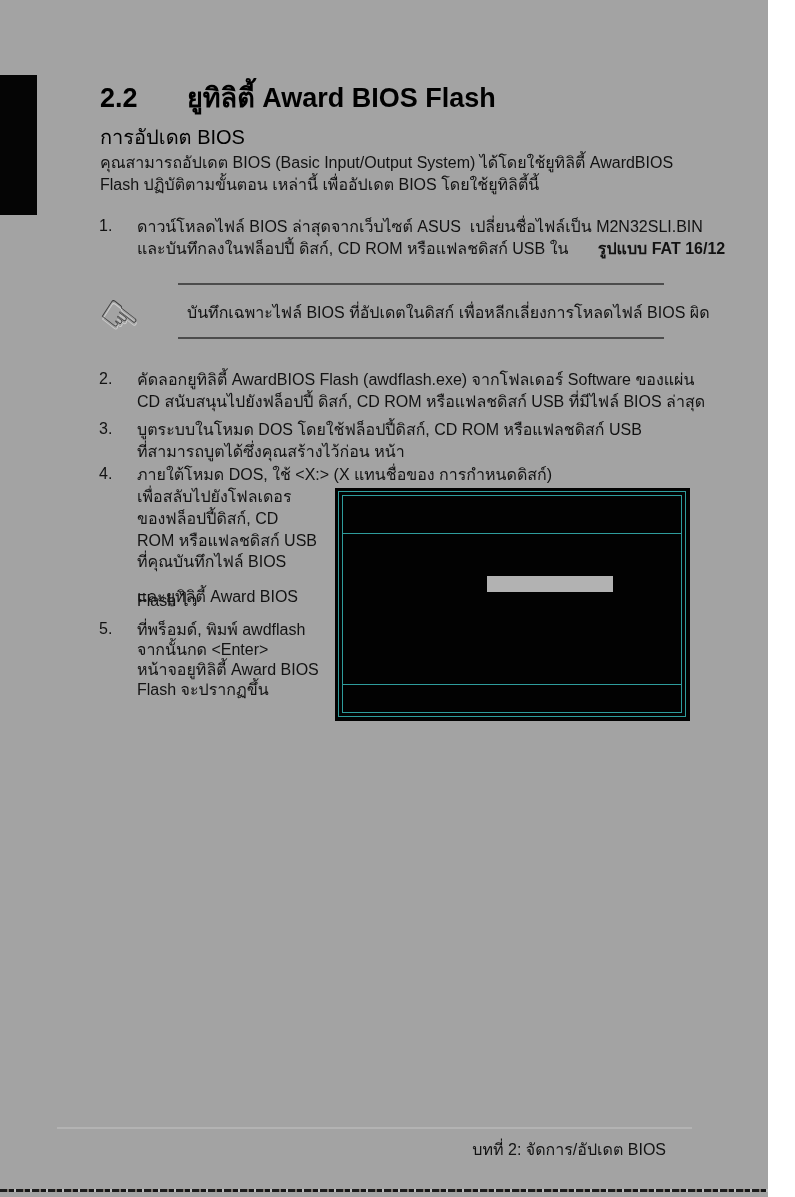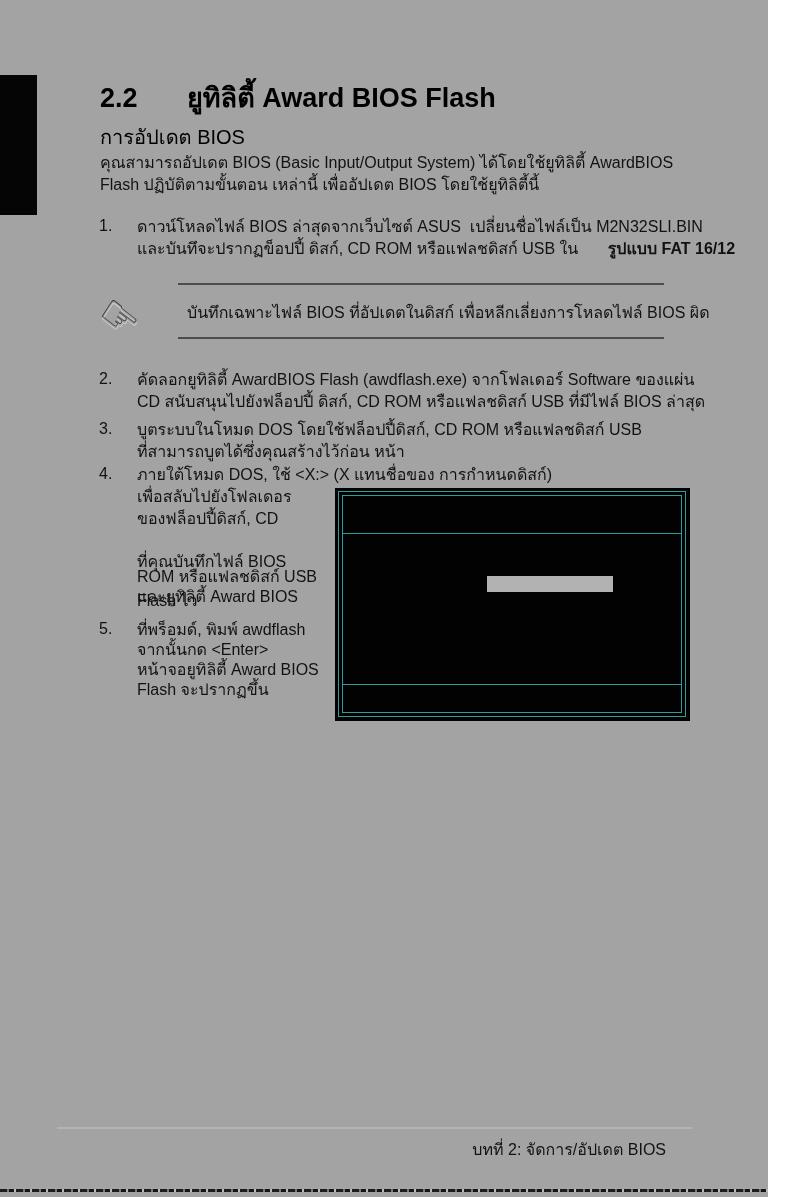--- a/index.html
+++ b/index.html
@@ -55,40 +55,40 @@
 
   <div class="title"><span class="title-num">2.2</span><span>ยูทิลิตี้ Award BIOS Flash</span></div>
 
   <div class="heading">การอัปเดต BIOS</div>
 
   <div class="line" style="left:100px;top:153px;">คุณสามารถอัปเดต BIOS (Basic Input/Output System) ได้โดยใช้ยูทิลิตี้ AwardBIOS</div>
   <div class="line" style="left:100px;top:175px;">Flash ปฏิบัติตามขั้นตอน เหล่านี้ เพื่ออัปเดต BIOS โดยใช้ยูทิลิตี้นี้</div>
 
   <div class="stepnum" style="top:217px;">1.</div>
   <div class="line" style="left:137px;top:217px;">ดาวน์โหลดไฟล์ BIOS ล่าสุดจากเว็บไซต์ ASUS  เปลี่ยนชื่อไฟล์เป็น M2N32SLI.BIN</div>
-  <div class="line" style="left:137px;top:239px;"><span>และบันทึจะปรากฏข็อปปี้ ดิสก์, CD ROM หรือแฟลชดิสก์ USB ใน </span><span class="bold">รูปแบบ FAT 16/12</span></div>
+  <div class="line" style="left:137px;top:239px;"><span>และบันทึกลงในฟล็อปปี้ ดิสก์, CD ROM หรือแฟลชดิสก์ USB ใน </span><span class="bold">รูปแบบ FAT 16/12</span></div>
 
   <div class="note-rule" style="top:283px;"></div>
   <div class="hand-icon">☞</div>
   <div class="line" style="left:187px;top:303px;">บันทึกเฉพาะไฟล์ BIOS ที่อัปเดตในดิสก์ เพื่อหลีกเลี่ยงการโหลดไฟล์ BIOS ผิด</div>
   <div class="note-rule" style="top:337px;"></div>
 
   <div class="stepnum" style="top:370px;">2.</div>
   <div class="line" style="left:137px;top:370px;">คัดลอกยูทิลิตี้ AwardBIOS Flash (awdflash.exe) จากโฟลเดอร์ Software ของแผ่น</div>
   <div class="line" style="left:137px;top:392px;">CD สนับสนุนไปยังฟล็อปปี้ ดิสก์, CD ROM หรือแฟลชดิสก์ USB ที่มีไฟล์ BIOS ล่าสุด</div>
 
   <div class="stepnum" style="top:420px;">3.</div>
   <div class="line" style="left:137px;top:420px;">บูตระบบในโหมด DOS โดยใช้ฟล็อปปี้ดิสก์, CD ROM หรือแฟลชดิสก์ USB</div>
   <div class="line" style="left:137px;top:442px;">ที่สามารถบูตได้ซึ่งคุณสร้างไว้ก่อน หน้า</div>
 
   <div class="stepnum" style="top:465px;">4.</div>
   <div class="line" style="left:137px;top:465px;">ภายใต้โหมด DOS, ใช้ &lt;X:&gt; (X แทนชื่อของ การกำหนดดิสก์)</div>
   <div class="line" style="left:137px;top:487px;">เพื่อสลับไปยังโฟลเดอร</div>
   <div class="line" style="left:137px;top:509px;">ของฟล็อปปี้ดิสก์, CD</div>
-  <div class="line" style="left:137px;top:531px;margin-top:36px;">ROM หรือแฟลชดิสก์ USB</div>
+  <div class="line" style="left:137px;top:531px;">ROM หรือแฟลชดิสก์ USB</div>
   <div class="line" style="left:137px;top:552px;">ที่คุณบันทึกไฟล์ BIOS</div>
   <div class="line" style="left:137px;top:571px;margin-top:16px;">และยูทิลิตี้ Award BIOS</div>
   <div class="line" style="left:137px;top:591px;">Flash ไว</div>
 
   <div class="stepnum" style="top:620px;">5.</div>
   <div class="line" style="left:137px;top:620px;">ที่พร็อมด์, พิมพ์ awdflash</div>
   <div class="line" style="left:137px;top:640px;">จากนั้นกด &lt;Enter&gt;</div>
   <div class="line" style="left:137px;top:660px;">หน้าจอยูทิลิตี้ Award BIOS</div>
   <div class="line" style="left:137px;top:680px;">Flash จะปรากฏขึ้น</div>
 

